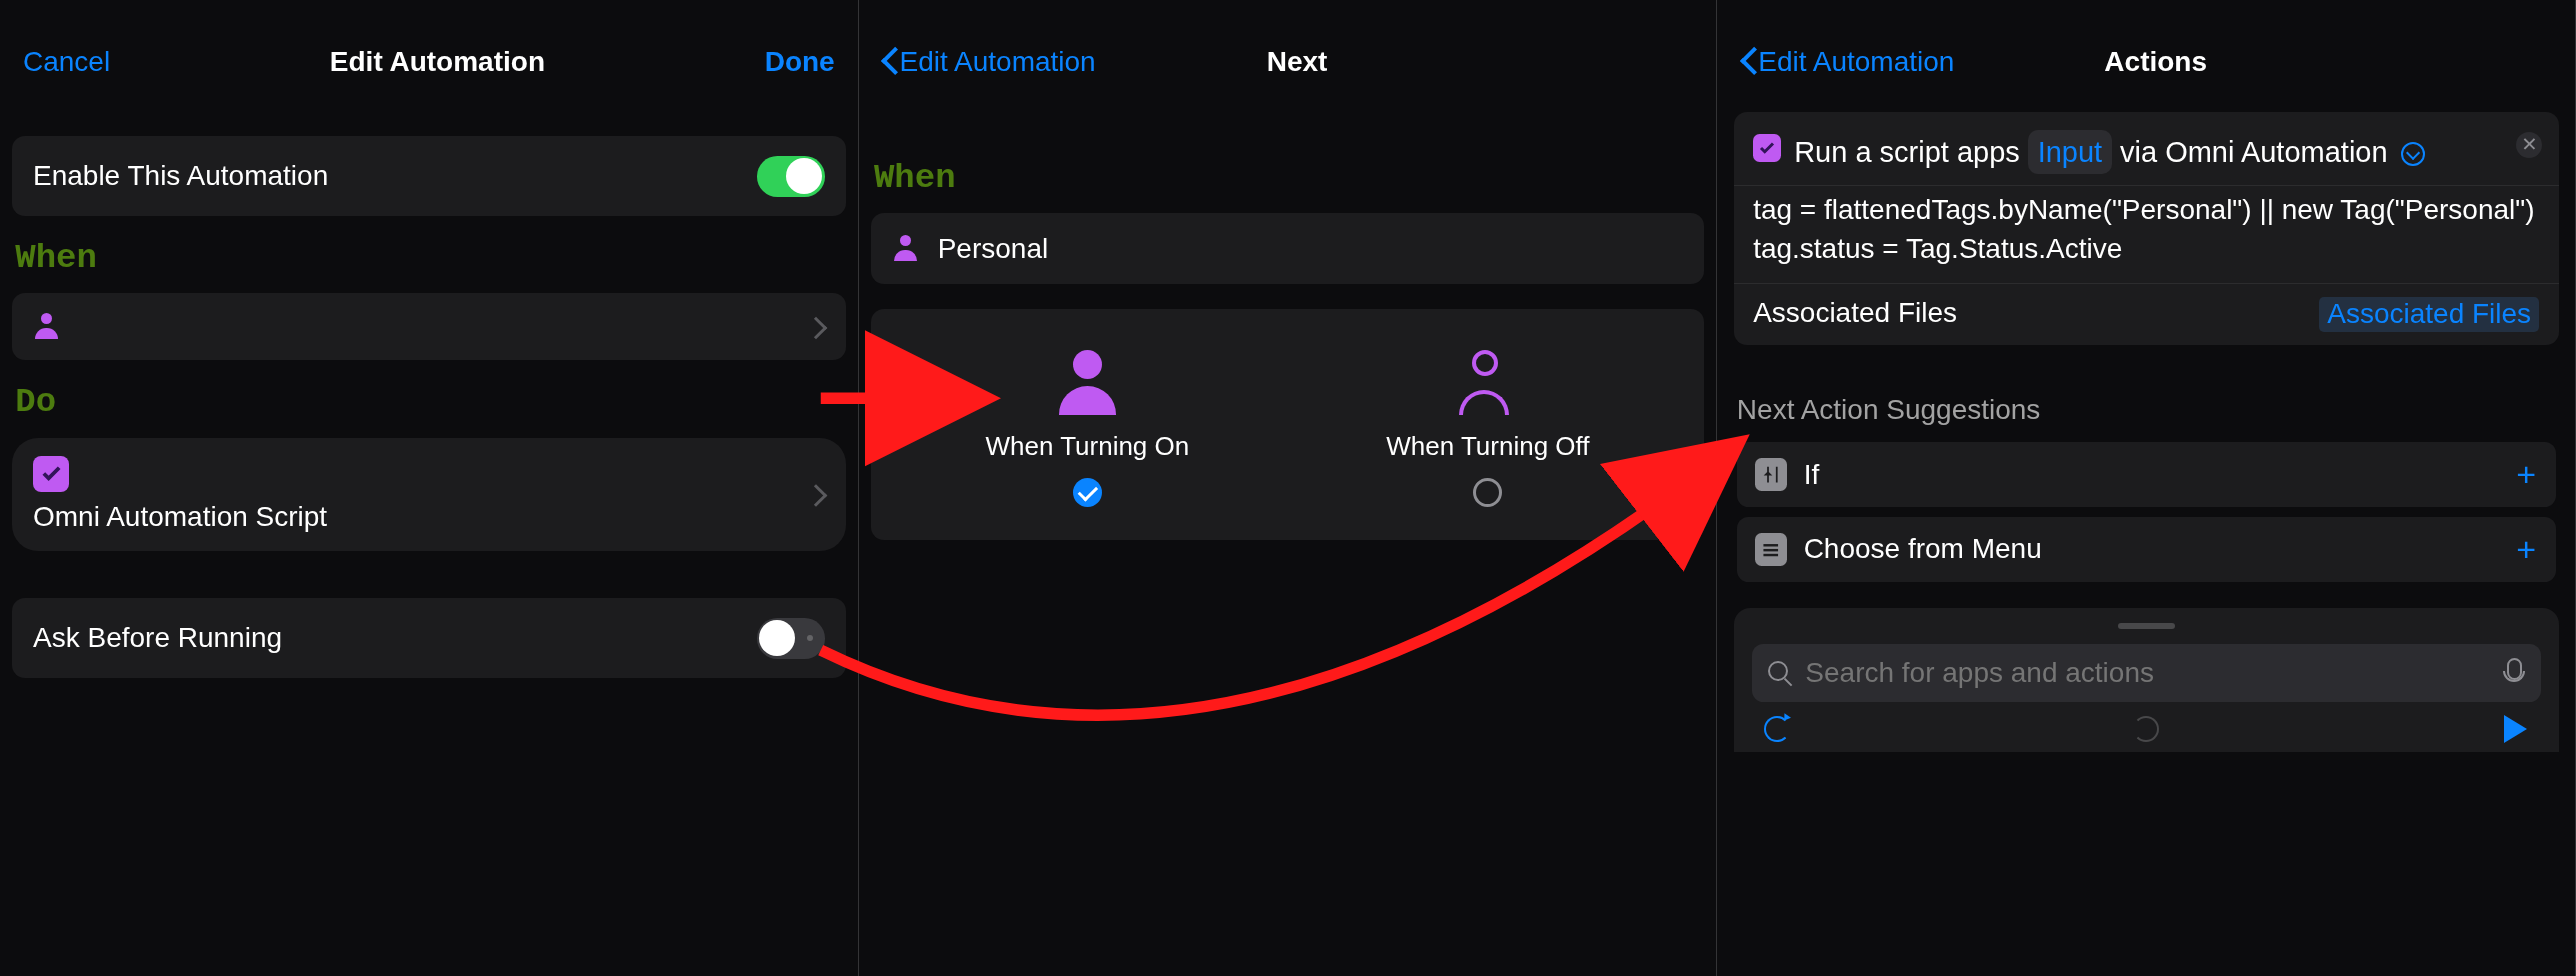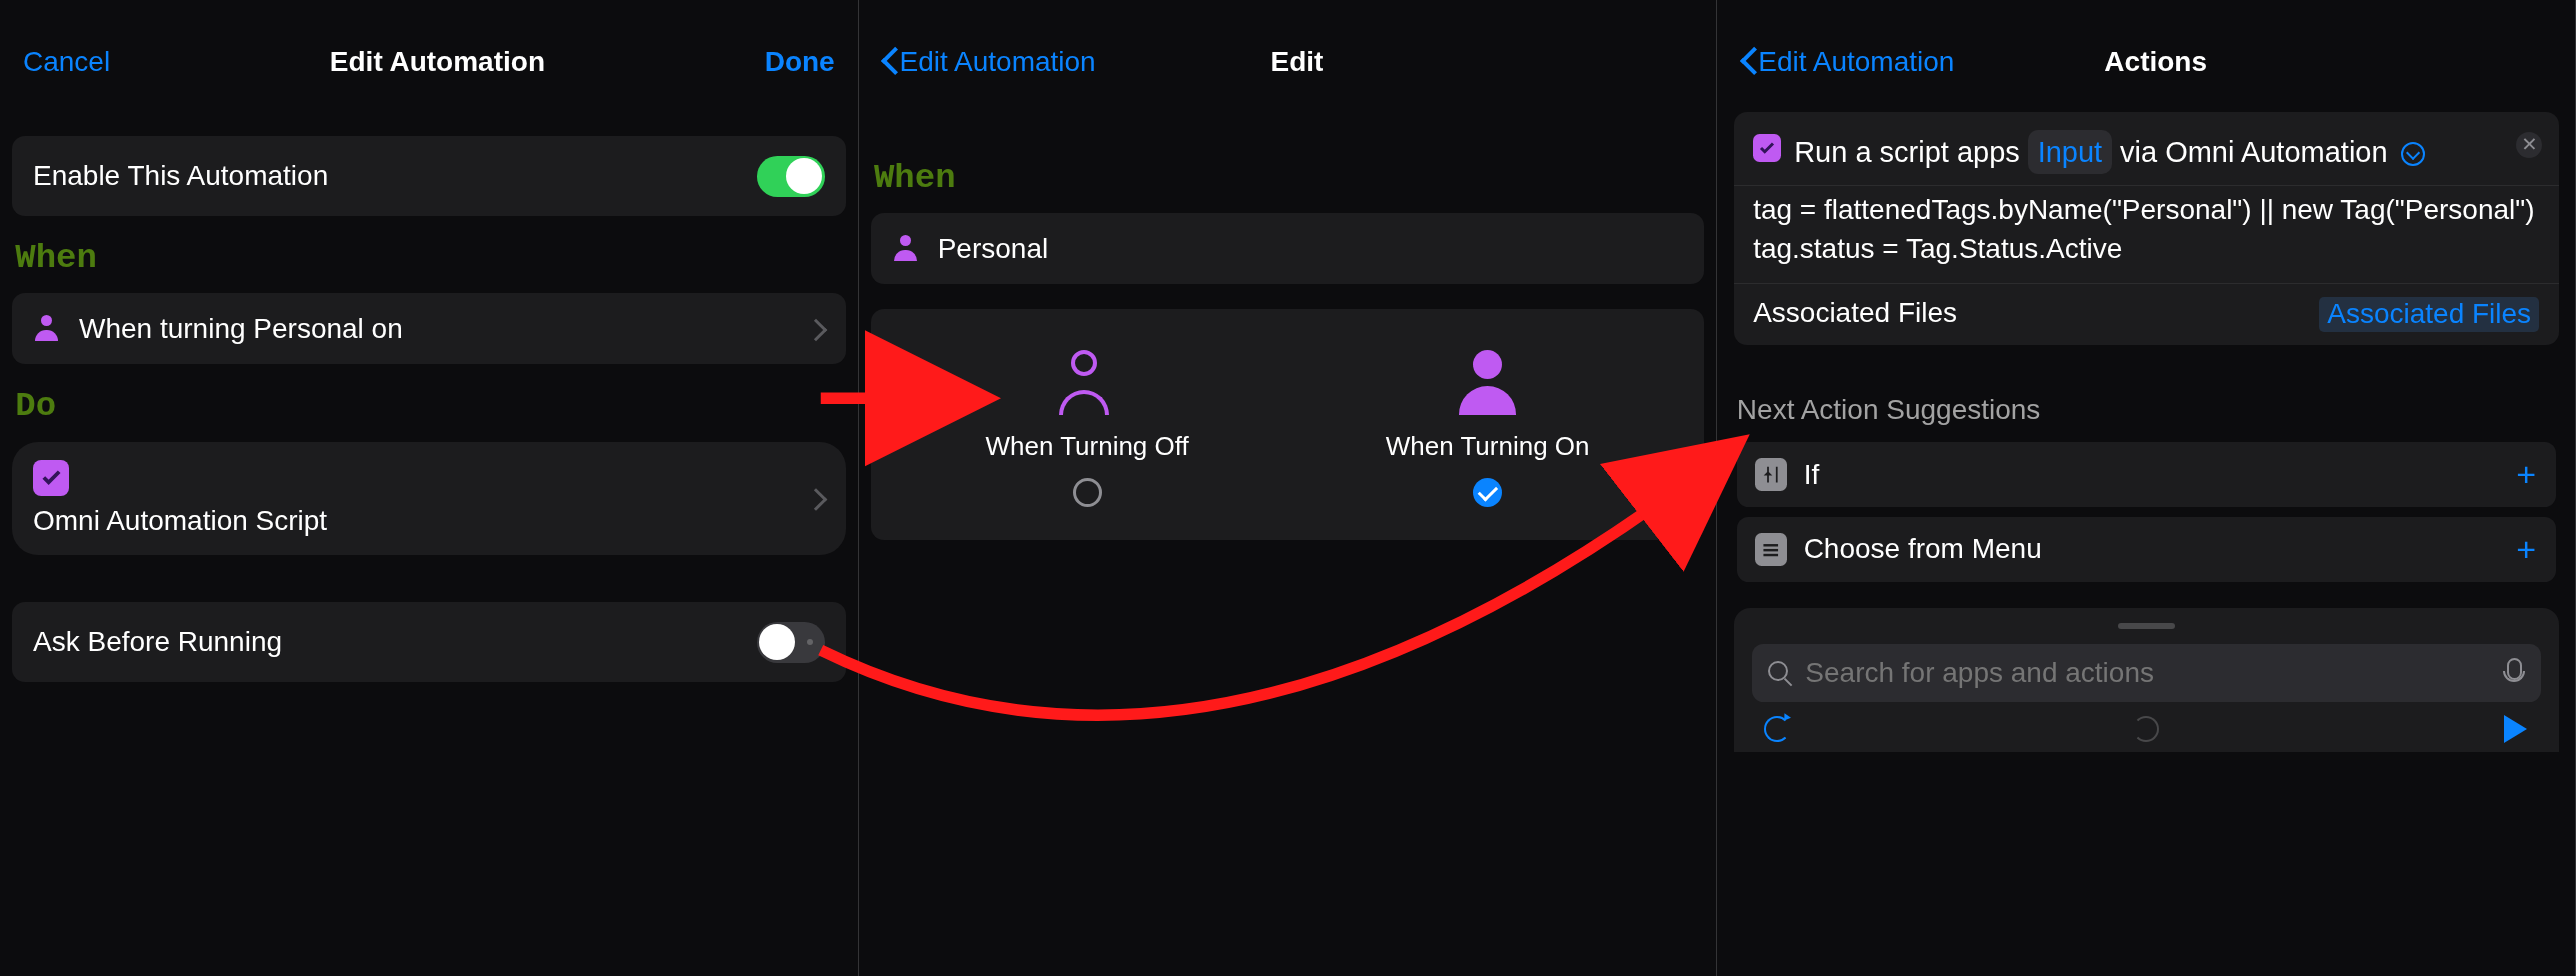--- a/index.html
+++ b/index.html
@@ -182,21 +182,20 @@
           <div class="knob"></div>
         </div>
     </div>
 
     <div class="section-title">When</div>
     <div class="cell">
       <span class="person-icon">
           <span class="head"></span>
           <span class="body"></span>
         </span>
-      <span>When turning Personal on</span>
       <span class="chevron-right"></span>
     </div>
 
     <div class="section-title">Do</div>
     <div class="cell big-cell">
       <div class="check-badge">
         <svg viewBox="0 0 24 24">
             <path fill="none" stroke="#32145a" stroke-width="4" d="M4 12l5 5L20 6"></path>
           </svg>
       </div>
@@ -214,48 +213,48 @@
     </div>
   </div>
 </div>
 
 <div class="panel">
   <div class="navbar">
     <span class="nav-left">
       <span class="chevron-left"></span>
       <span>Edit Automation</span>
     </span>
-    <span class="nav-title">Edit</span>
+    <span class="nav-title">Next</span>
     <span style="width:195px"></span>
   </div>
   <div class="body-area">
     <div class="section-title">When</div>
     <div class="cell">
       <span class="person-icon">
           <span class="head"></span>
           <span class="body"></span>
         </span>
       <span>Personal</span>
     </div>
     <div class="focus-options">
       <div class="focus-opt">
+        <div class="big-person filled">
+            <span class="head"></span>
+            <span class="body"></span>
+          </div>
+        <div class="opt-label">When Turning On</div>
+        <div class="radio checked"></div>
+      </div>
+      <div class="focus-opt">
         <div class="big-person outline">
             <span class="head"></span>
             <span class="body"></span>
           </div>
         <div class="opt-label">When Turning Off</div>
         <div class="radio unchecked"></div>
-      </div>
-      <div class="focus-opt">
-        <div class="big-person filled">
-            <span class="head"></span>
-            <span class="body"></span>
-          </div>
-        <div class="opt-label">When Turning On</div>
-        <div class="radio checked"></div>
       </div>
     </div>
   </div>
 </div>
 
 <div class="panel">
   <div class="navbar">
     <span class="nav-left">
       <span class="chevron-left"></span>
       <span>Edit Automation</span>

